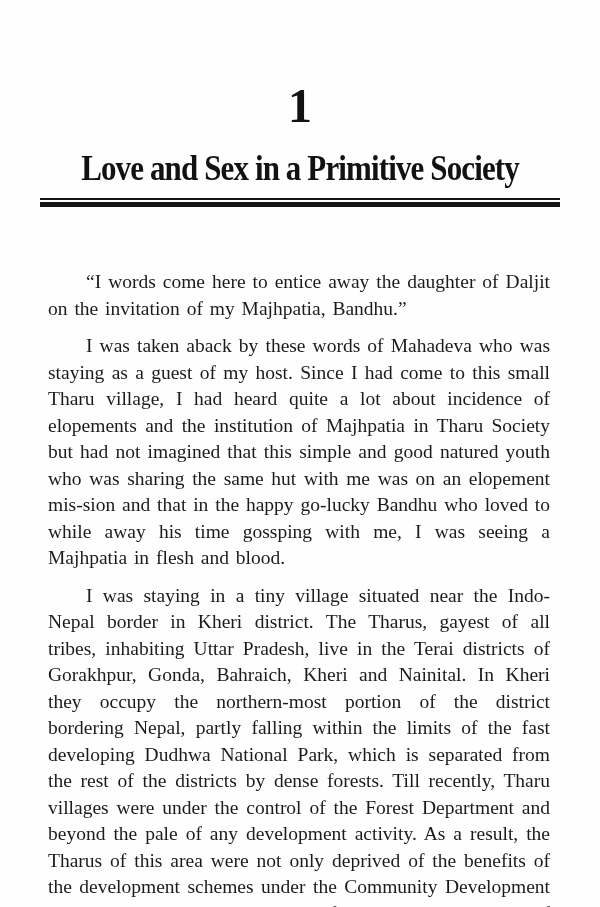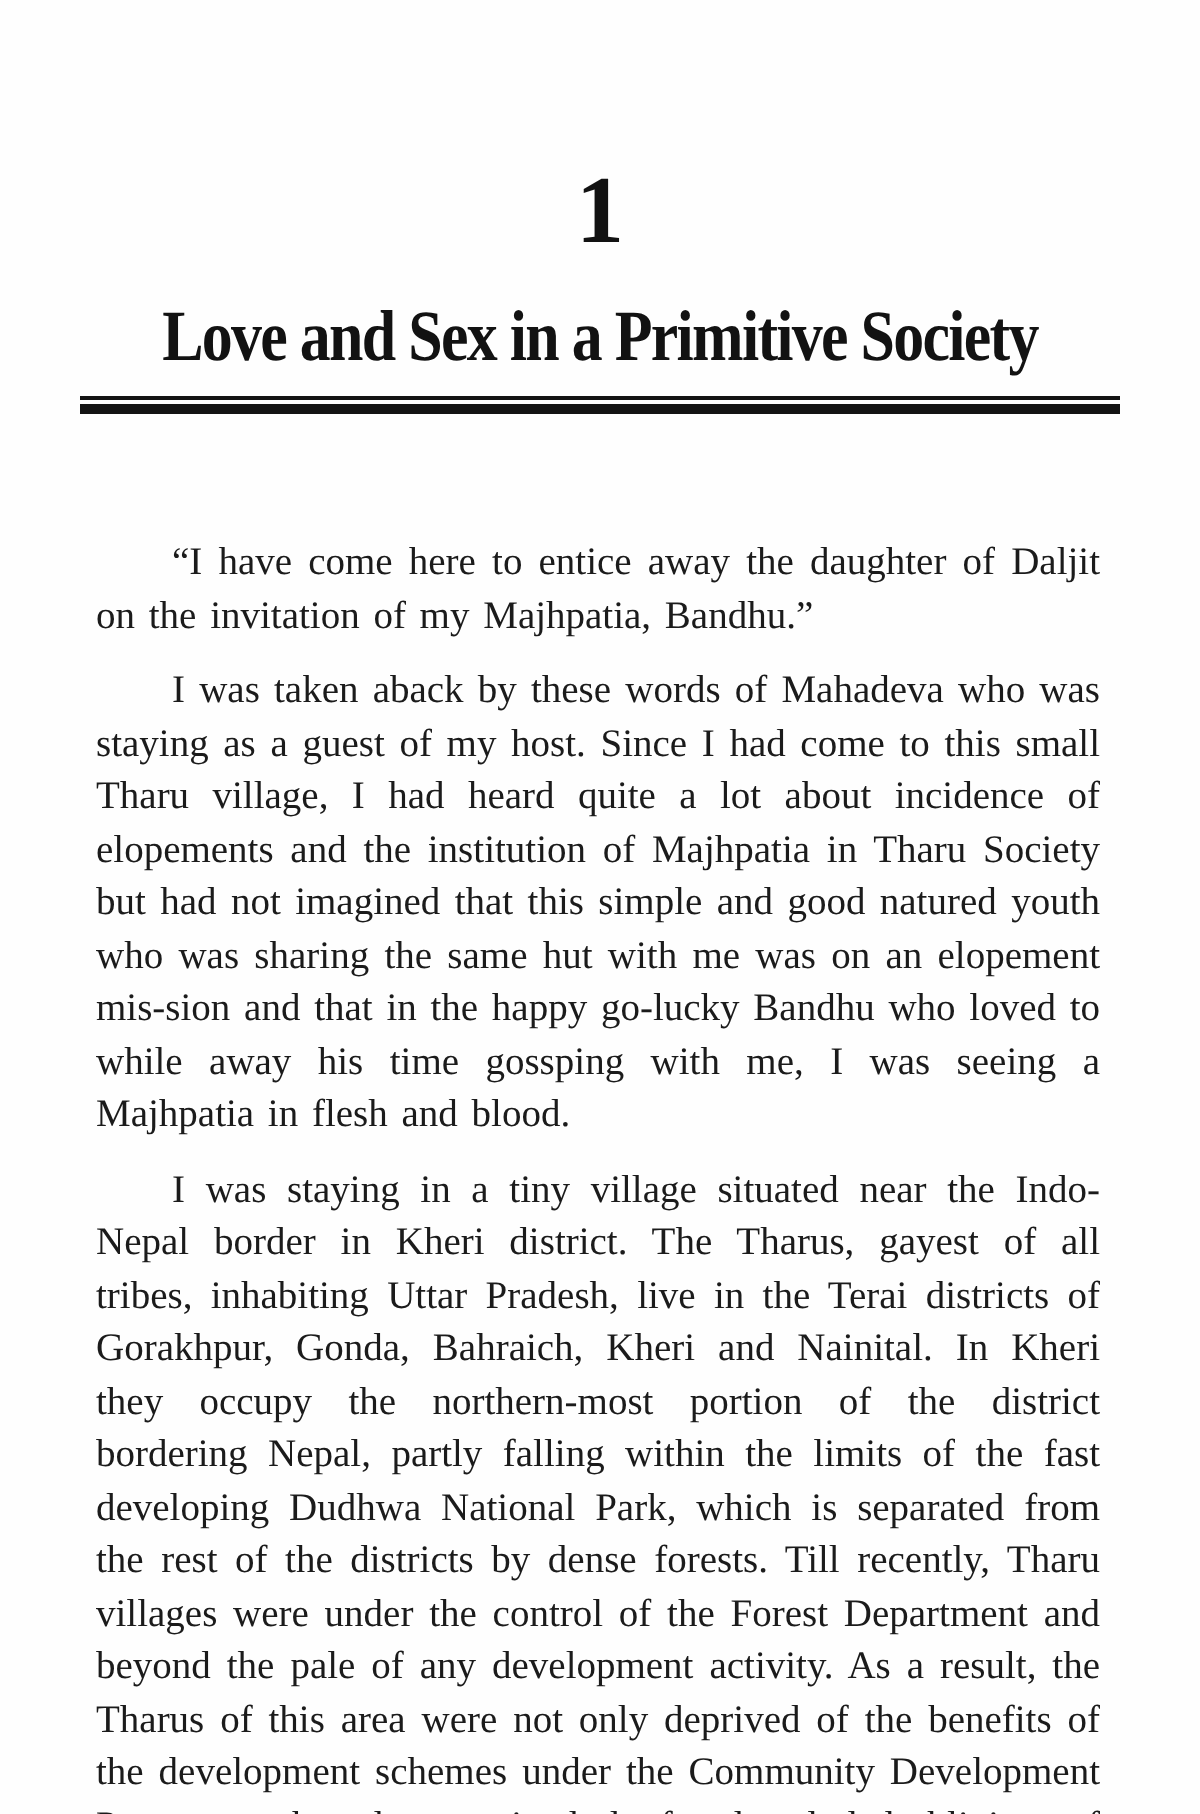--- a/index.html
+++ b/index.html
@@ -71,18 +71,18 @@
   <div class="chapter-number">1</div>
 
   <h1 class="chapter-title">Love and Sex in a Primitive Society</h1>
 
   <div class="title-rule">
     <div class="rule-thin"></div>
     <div class="rule-thick"></div>
   </div>
 
   <div class="body-text">
-    <p>“I have come here to entice away the daughter of Daljit on the invitation of my Majhpatia, Bandhu.”</p>
+    <p>“I words come here to entice away the daughter of Daljit on the invitation of my Majhpatia, Bandhu.”</p>
     <p>I was taken aback by these words of Mahadeva who was staying as a guest of my host. Since I had come to this small Tharu village, I had heard quite a lot about incidence of elopements and the institution of Majhpatia in Tharu Society but had not imagined that this simple and good natured youth who was sharing the same hut with me was on an elopement mis-sion and that in the happy go-lucky Bandhu who loved to while away his time gossping with me, I was seeing a Majhpatia in flesh and blood.</p>
     <p>I was staying in a tiny village situated near the Indo-Nepal border in Kheri district. The Tharus, gayest of all tribes, inhabiting Uttar Pradesh, live in the Terai districts of Gorakhpur, Gonda, Bahraich, Kheri and Nainital. In Kheri they occupy the northern-most portion of the district bordering Nepal, partly falling within the limits of the fast developing Dudhwa National Park, which is separated from the rest of the districts by dense forests. Till recently, Tharu villages were under the control of the Forest Department and beyond the pale of any development activity. As a result, the Tharus of this area were not only deprived of the benefits of the development schemes under the Community Development Programme but also remained aloof and secluded oblivious of what was happening around them. Thus their lives</p>
   </div>
 
 </div>
 
 </body></html>

